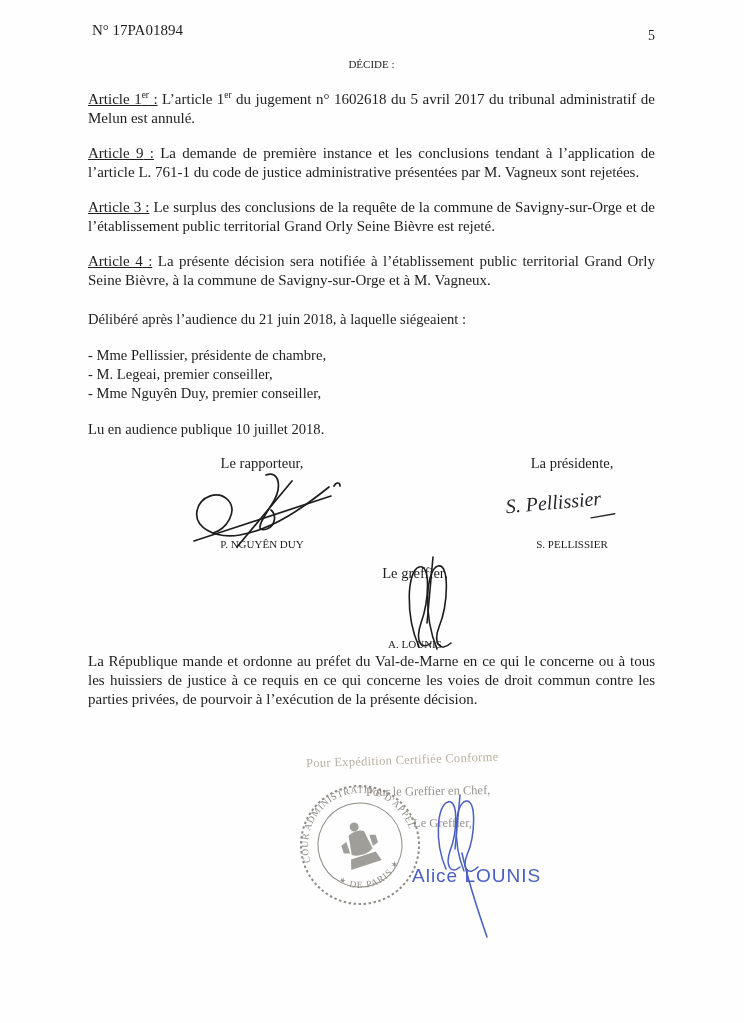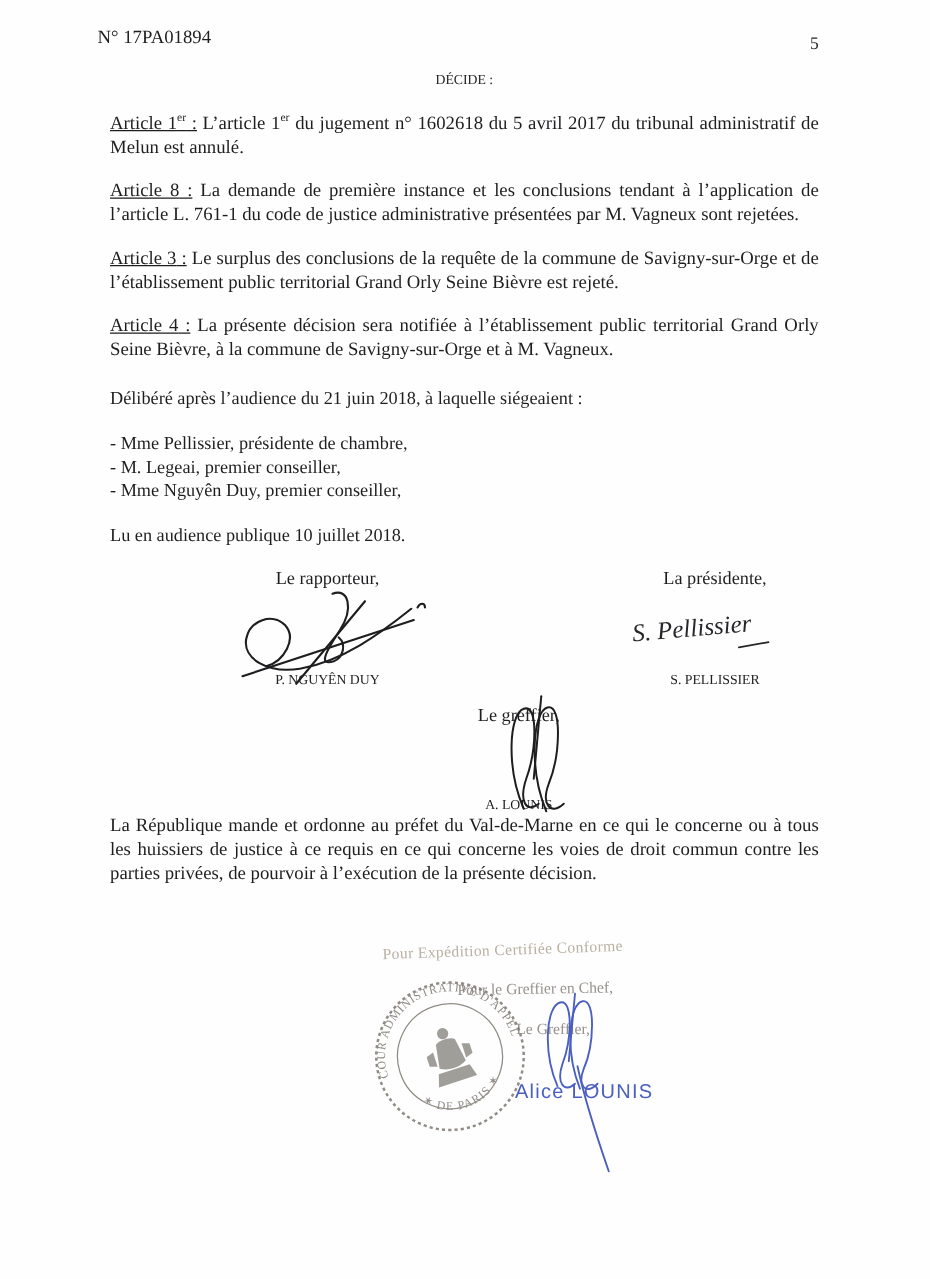--- a/index.html
+++ b/index.html
@@ -2,21 +2,21 @@
 <html><head>
 <meta charset="utf-8">
 <style>
   html,body { margin:0; padding:0; background:#ffffff; }
   .page {
     position:relative; width:744px; height:1023px; background:#fefefe;
     font-family:"Liberation Serif", serif; color:#1e1e20; overflow:hidden;
   }
   .abs { position:absolute; }
   .body-text { font-size:15px; line-height:19px; text-align:justify;font-family:Liberation Serif, serif; }
-  .header-case { left:78px; top:22px; font-size:15px; }
+  .header-case { left:92px; top:22px; font-size:15px; }
   .page-num { left:648px; top:28px; font-size:14px; }
   .heading { left:88px; top:58px; width:567px; text-align:center; font-size:11px; }
   .articles { left:88px; top:90px; width:567px; }
   .articles p { margin:0 0 16px 0; }
   .art-label { text-decoration:underline; }
   sup { font-size:0.62em; vertical-align:super; line-height:0; }
   .deliberation { left:88px; top:310px; width:567px; font-size:14.6px; line-height:19px; }
   .deliberation .intro { margin:0 0 17px 0; }
   .deliberation .members div { line-height:19px; }
   .deliberation .reading { margin:17px 0 0 0; }
@@ -34,39 +34,39 @@
   .sig-right .sig-name { margin-top:66px; }
   .sig-greffier .sig-name { margin-top:56px; }
 
   .execution { left:88px; top:652px; width:567px; }
 
   .cert-line1 { left:306px; top:753px; font-size:12.5px; color:#b9b0a2; transform:rotate(-2deg); letter-spacing:0.3px; }
   .cert-line2 { left:366px; top:784px; font-size:12.5px; color:#97928c; transform:rotate(-1deg); }
   .cert-line3 { left:413px; top:816px; font-size:12.5px; color:#97928c; }
   .stamp-wrap { left:295px; top:780px; width:130px; height:130px; transform:rotate(-18deg); opacity:0.85; }
   .blue-sig   { left:424px; top:793px; }
-  .signer-name { left:412px; top:865px; font-size:16px; color:#4a5fc0; letter-spacing:1px; font-family:"Liberation Sans", sans-serif; }
+  .signer-name { left:412px; top:865px; font-size:19px; color:#4a5fc0; letter-spacing:1px; font-family:"Liberation Sans", sans-serif; }
   svg text, svg textPath { font-family:"Liberation Serif", serif; }
 </style>
 </head>
 <body>
 
 <div class="page">
 
   <div class="abs header-case">N° 17PA01894</div>
   <div class="abs page-num">5</div>
 
   <div class="abs heading">DÉCIDE :</div>
 
   <div class="abs articles body-text">
     <p>
       <span class="art-label"><span>Article 1</span><sup>er</sup><span> :</span></span><span><span> L’article 1</span><sup>er</sup><span> du jugement n° 1602618 du 5 avril 2017 du tribunal administratif de Melun est annulé.</span></span>
     </p>
     <p>
-      <span class="art-label"><span>Article 8</span><span> :</span></span><span> La demande de première instance et les conclusions tendant à l’application de l’article L. 761-1 du code de justice administrative présentées par M. Vagneux sont rejetées.</span>
+      <span class="art-label"><span>Article 9</span><span> :</span></span><span> La demande de première instance et les conclusions tendant à l’application de l’article L. 761-1 du code de justice administrative présentées par M. Vagneux sont rejetées.</span>
     </p>
     <p>
       <span class="art-label"><span>Article 3</span><span> :</span></span><span> Le surplus des conclusions de la requête de la commune de Savigny-sur-Orge et de l’établissement public territorial Grand Orly Seine Bièvre est rejeté.</span>
     </p>
     <p>
       <span class="art-label"><span>Article 4</span><span> :</span></span><span> La présente décision sera notifiée à l’établissement public territorial Grand Orly Seine Bièvre, à la commune de Savigny-sur-Orge et à M. Vagneux.</span>
     </p>
   </div>
 
   <div class="abs deliberation">

